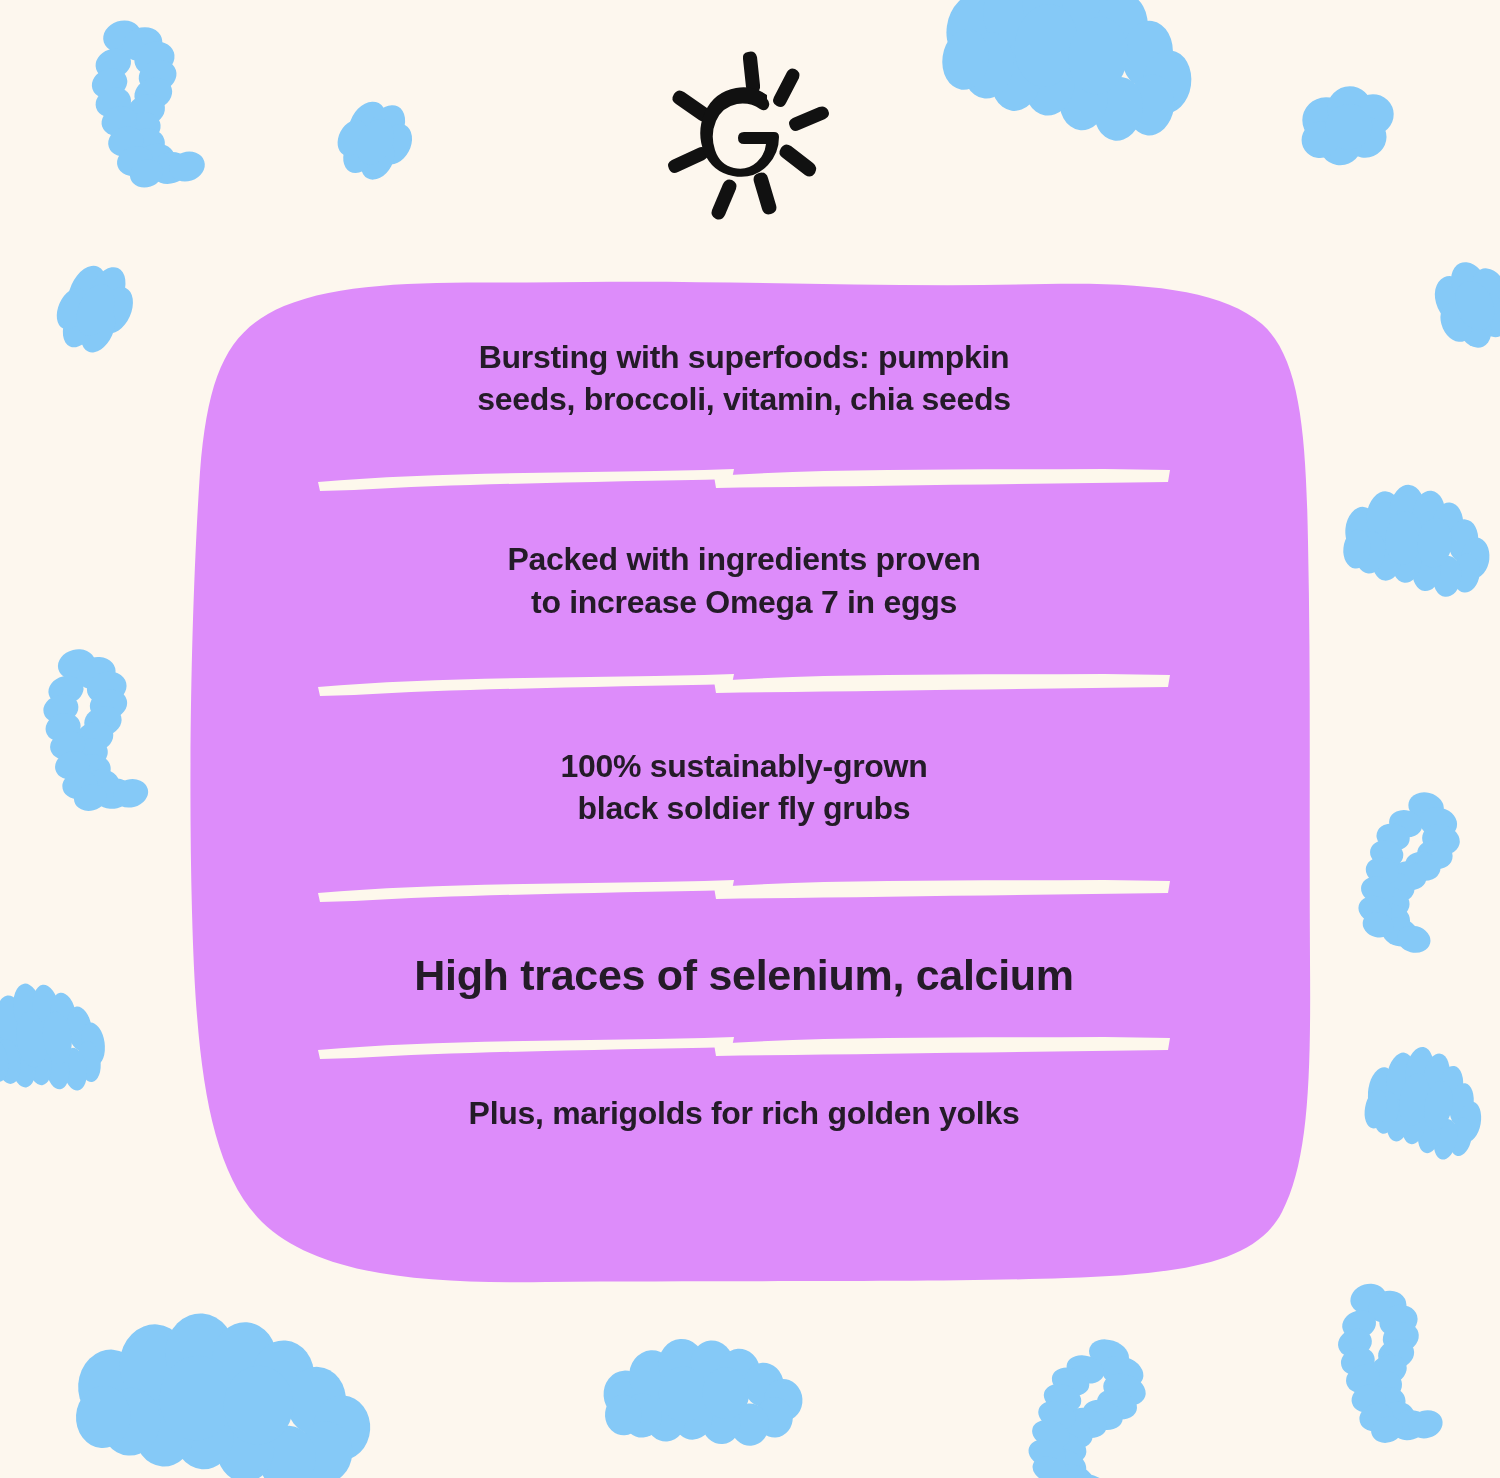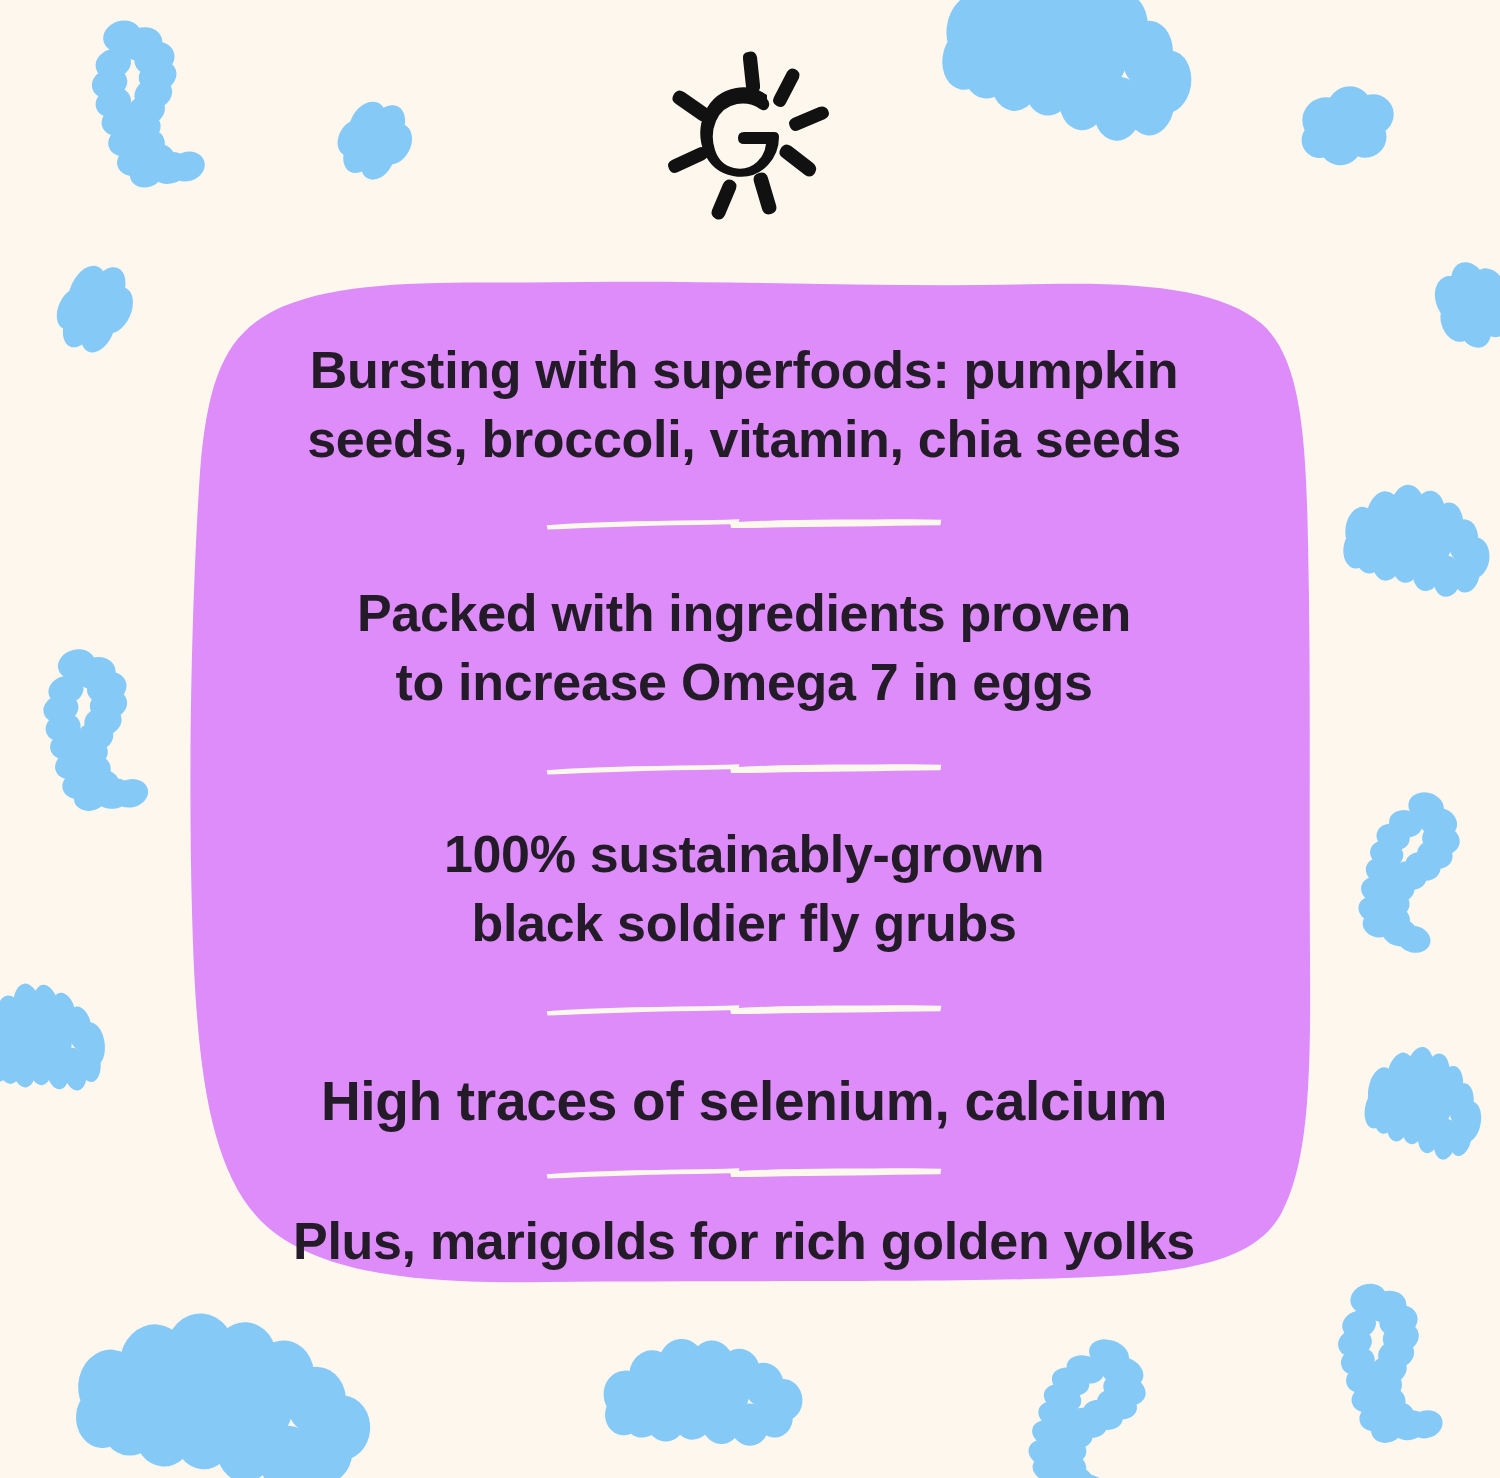--- a/index.html
+++ b/index.html
@@ -68,30 +68,30 @@
     display: flex;
     flex-direction: column;
     align-items: center;
   }
 
   .benefit {
     width: 100%;
     text-align: center;
     color: #241B28;
     font-weight: bold;
-    font-size: 52px;
+    font-size: 32px;
     line-height: 1.32;
     letter-spacing: -0.3px;
   }
   .benefit .ln { display:block; white-space: nowrap; }
 
   .b0 { margin-top: 14px; }
-  .b1 { margin-top: 6px; }
+  .b1 { margin-top: 0px; }
   .b2 { margin-top: 0px; }
-  .b3 { margin-top: 8px; font-size: 55px; }
+  .b3 { margin-top: 0px; font-size: 43px; }
   .b4 { margin-top: 8px; }
 
   
   .divider {
     width: 860px;
     height: 34px;
     display: block;
     margin: 0 auto;
   }
   .d0 { margin-top: 44px; margin-bottom: 40px; }

